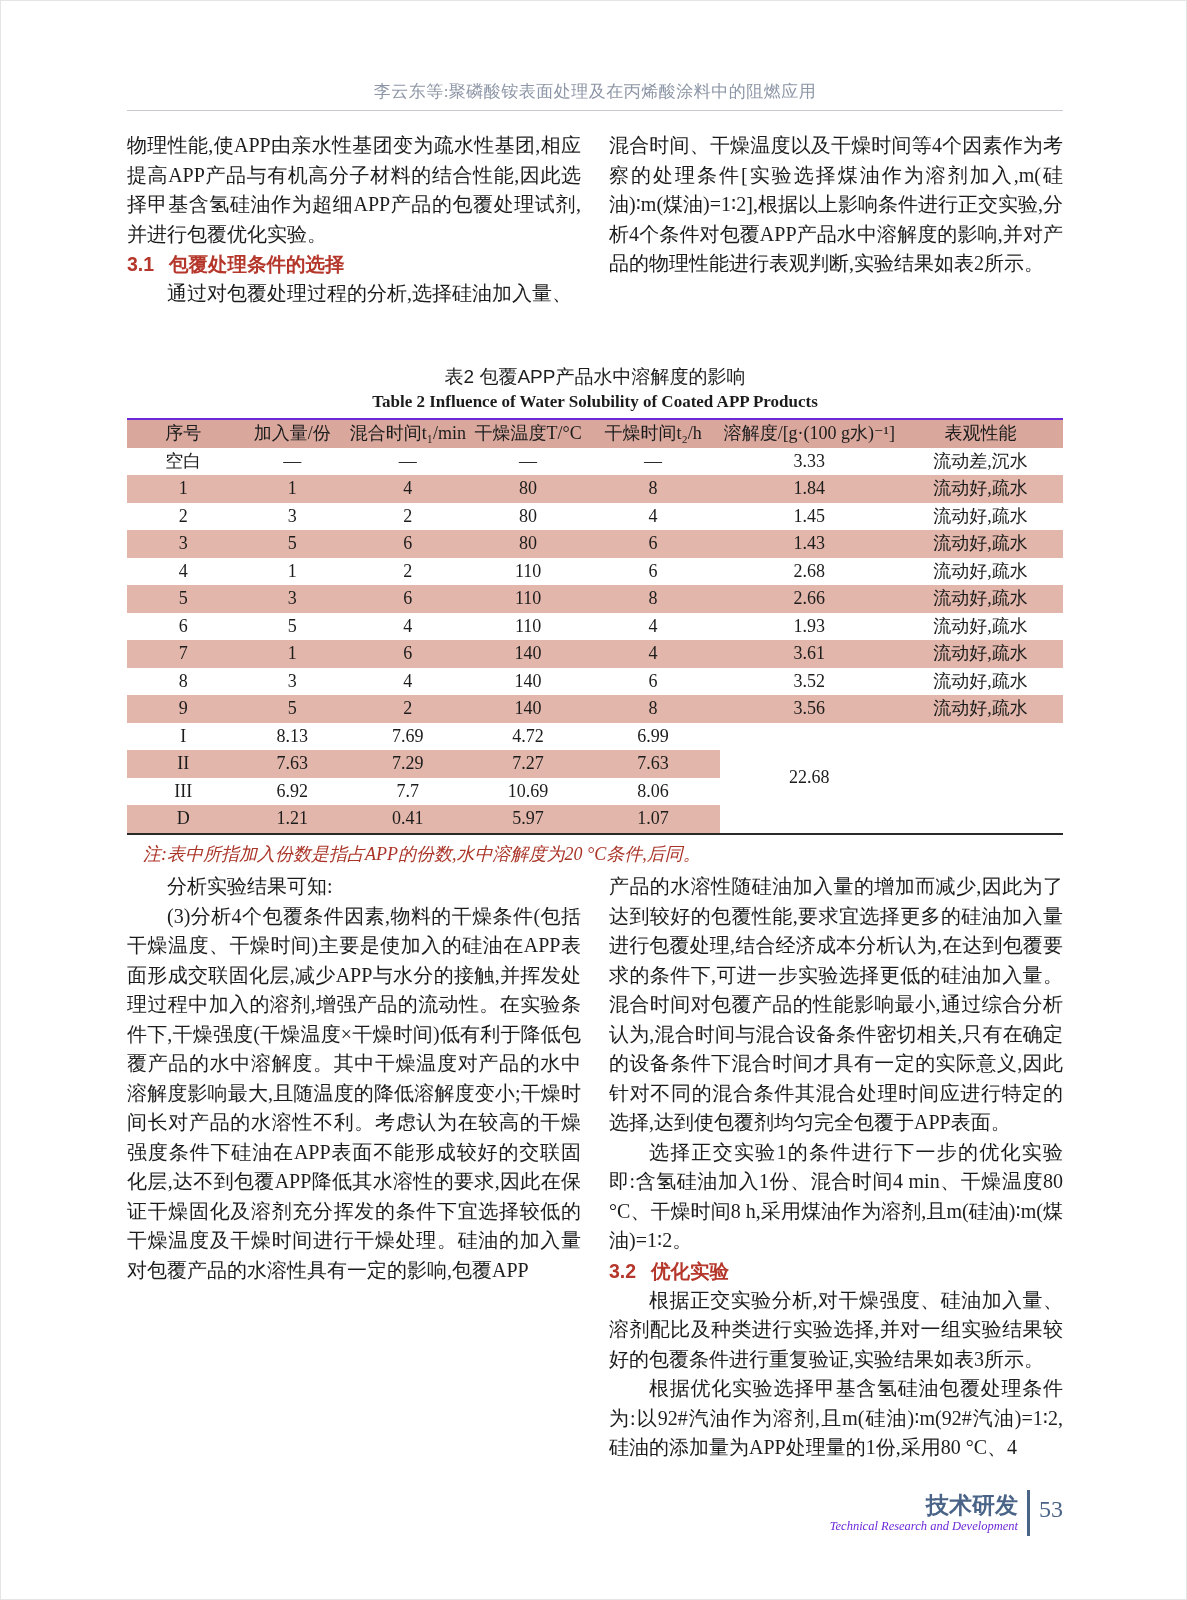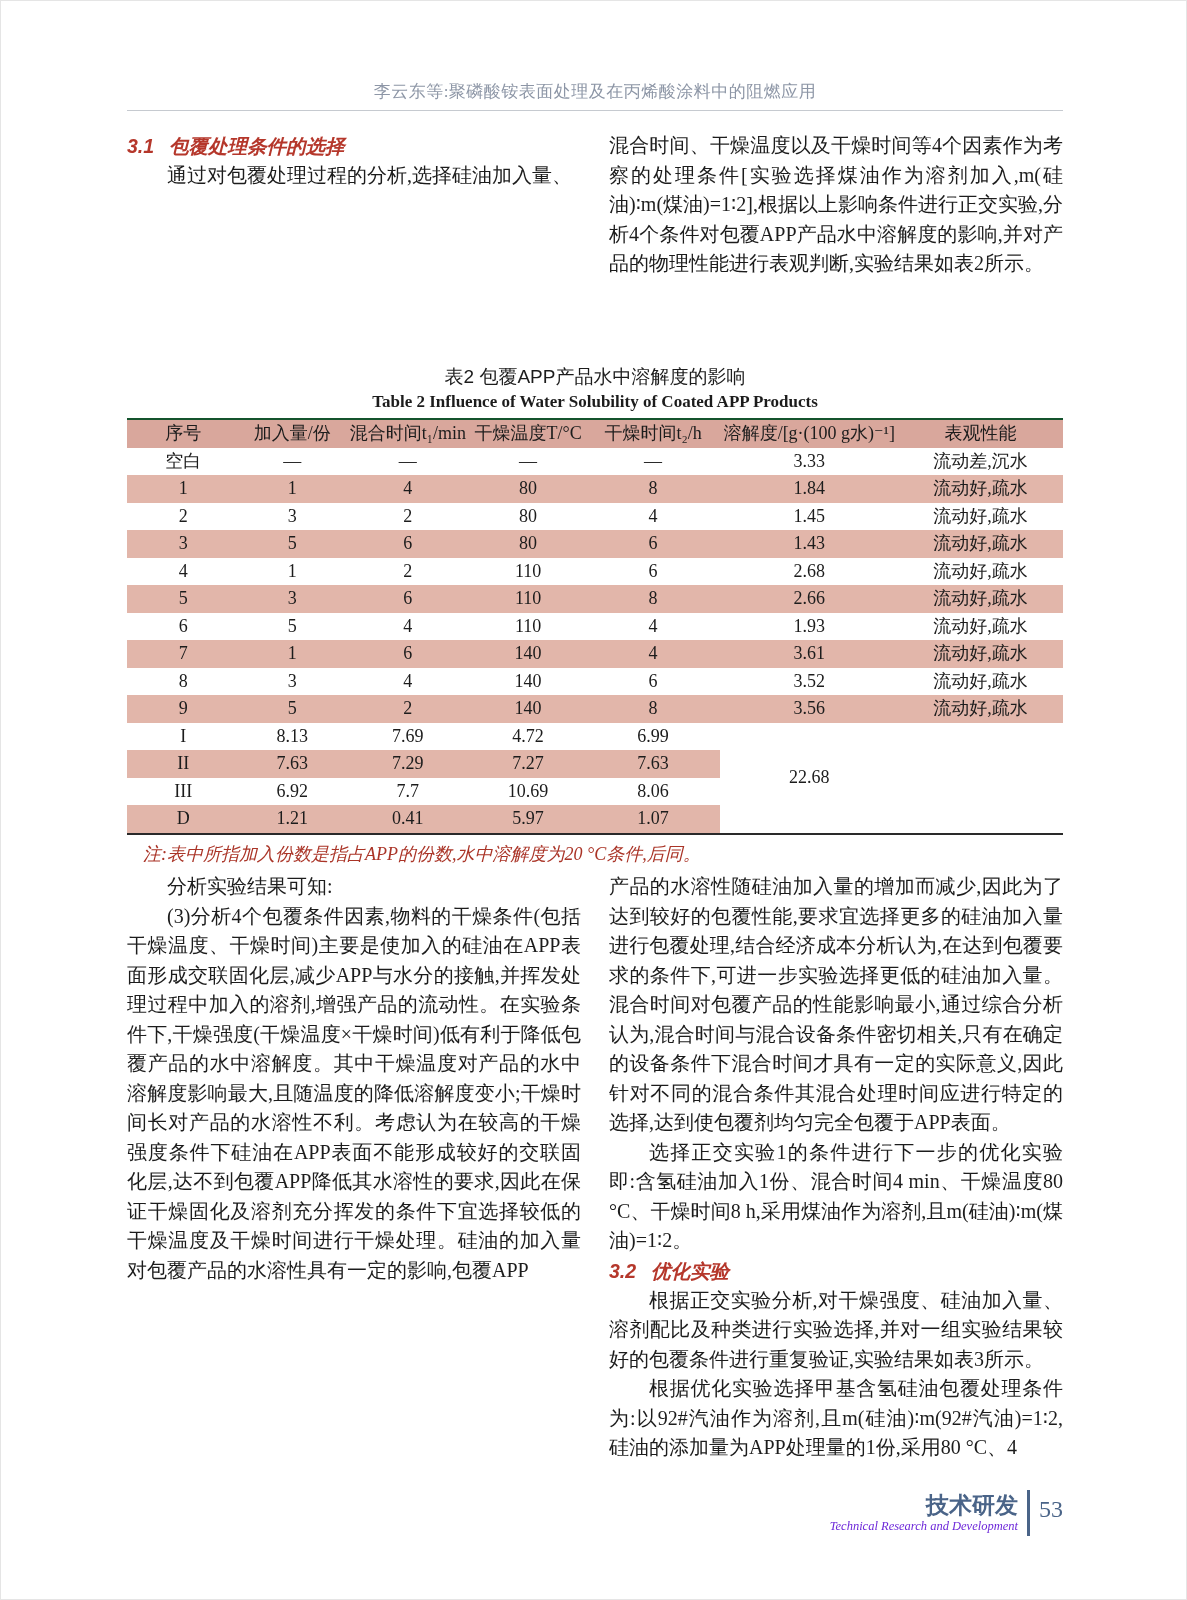--- a/index.html
+++ b/index.html
@@ -24,32 +24,32 @@
   .header-rule{position:absolute;top:110px;left:127px;width:936px;border-top:1px solid #c6cad0;}
 
   
   .cols-top{position:absolute;top:131px;left:127px;width:936px;display:flex;gap:28px;}
   .cols-body{position:absolute;top:872px;left:127px;width:936px;display:flex;gap:28px;}
   .col{width:454px;font-size:20px;line-height:29.5px;text-align:justify;}
   .col p{margin:0;}
   .col p.indent{text-indent:2em;}
   .sec-heading{
     color:var(--accent);font-family:"Liberation Sans","DejaVu Sans",sans-serif;
-    font-weight:bold;font-size:19.5px;line-height:30px;text-align:left;font-style:italic;
+    font-weight:bold;font-size:19.5px;line-height:30px;text-align:left;
   }
   .sec-heading .num{margin-right:15px;}
 
   
   .table-block{position:absolute;top:340px;left:127px;width:936px;}
   .tbl-title-zh{text-align:center;font-weight:normal;font-size:19px;line-height:24px;
     font-family:"Liberation Sans","DejaVu Sans",sans-serif;margin-top:25px;}
   .tbl-title-en{text-align:center;font-weight:bold;font-size:17px;line-height:22px;margin-top:2px;}
   table.t2{
     width:100%;border-collapse:collapse;margin-top:5px;
-    border-top:2px solid #14532d;border-bottom:2px solid #2a2a2a;
+    border-top:2px solid #6d28d9;border-bottom:2px solid #2a2a2a;
     font-size:18px;
   }
   table.t2 th,table.t2 td{
     text-align:center;font-weight:normal;padding:0;height:27.5px;line-height:27.5px;
     white-space:nowrap;
   }
   table.t2 thead th{background:var(--tbl-head);}
   table.t2 tr.shade td{background:var(--tbl-row);}
   table.t2 td.merged{background:#fff;}
   .table-note{
@@ -72,20 +72,21 @@
 </head>
 <body>
 
 <div class="page">
 
   <div class="running-header">李云东等:聚磷酸铵表面处理及在丙烯酸涂料中的阻燃应用</div>
   <div class="header-rule"></div>
 
   <div class="cols-top">
     <div class="col">
+      <p>物理性能,使APP由亲水性基团变为疏水性基团,相应提高APP产品与有机高分子材料的结合性能,因此选择甲基含氢硅油作为超细APP产品的包覆处理试剂,并进行包覆优化实验。</p>
       <p class="sec-heading"><span class="num">3.1</span><span>包覆处理条件的选择</span></p>
       <p class="indent">通过对包覆处理过程的分析,选择硅油加入量、</p>
     </div>
     <div class="col">
       <p>混合时间、干燥温度以及干燥时间等4个因素作为考察的处理条件[实验选择煤油作为溶剂加入,m(硅油)∶m(煤油)=1∶2],根据以上影响条件进行正交实验,分析4个条件对包覆APP产品水中溶解度的影响,并对产品的物理性能进行表观判断,实验结果如表2所示。</p>
     </div>
   </div>
 
   <div class="table-block">
     <div class="tbl-title-zh">表2  包覆APP产品水中溶解度的影响</div>

